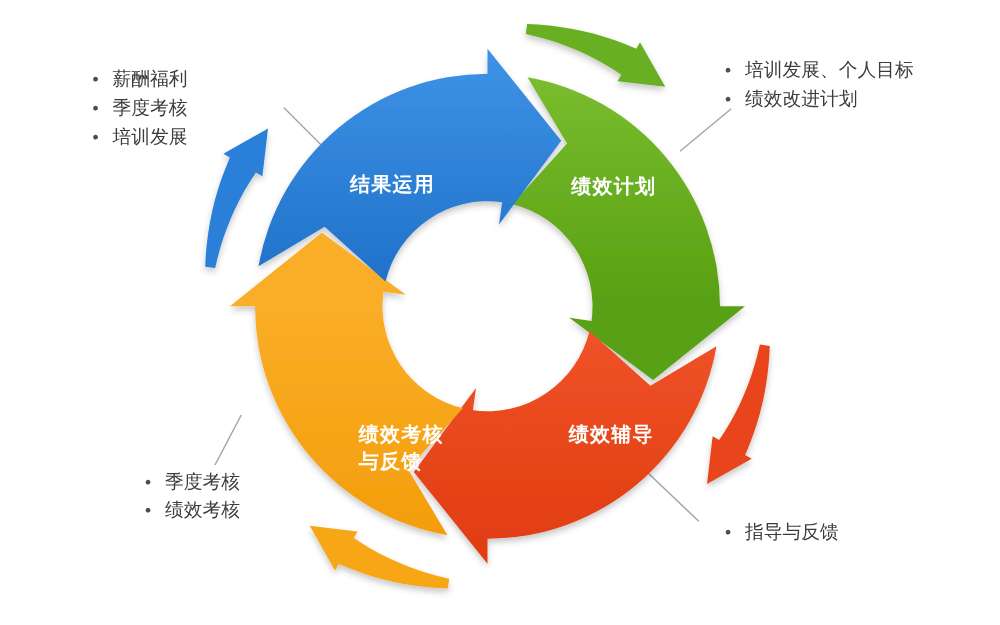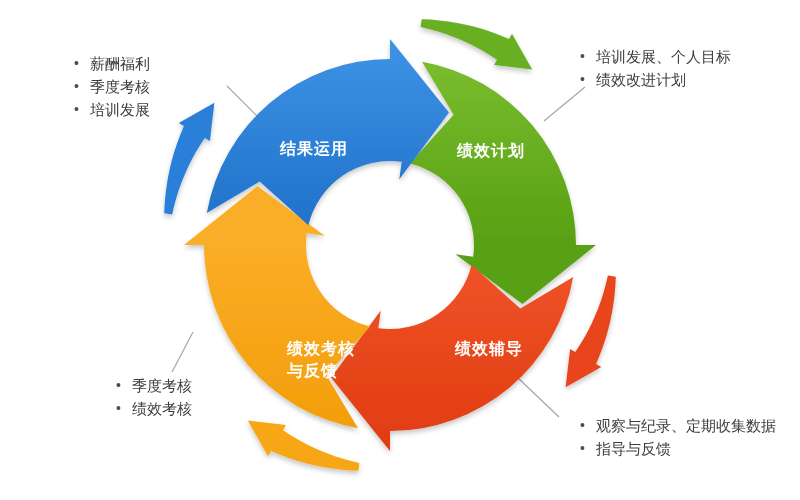--- a/index.html
+++ b/index.html
@@ -74,21 +74,20 @@
       </ul>
     </div>
   <div class="callout co-top-right">
       <ul>
         <li>培训发展、个人目标</li>
         <li>绩效改进计划</li>
       </ul>
     </div>
   <div class="callout co-bottom-right">
       <ul>
-        <li>观察与纪录、定期收集数据</li>
         <li>指导与反馈</li>
       </ul>
     </div>
   <div class="callout co-bottom-left">
       <ul>
         <li>季度考核</li>
         <li>绩效考核</li>
       </ul>
     </div>
 </div>

